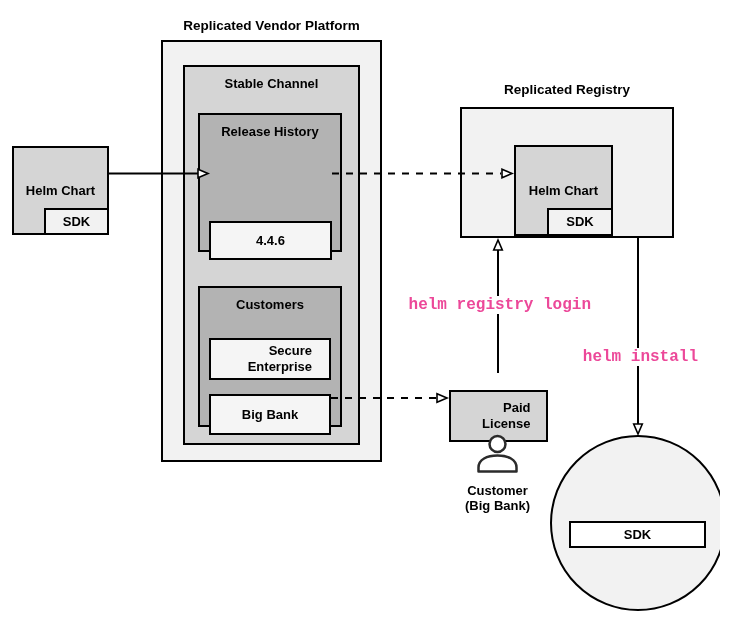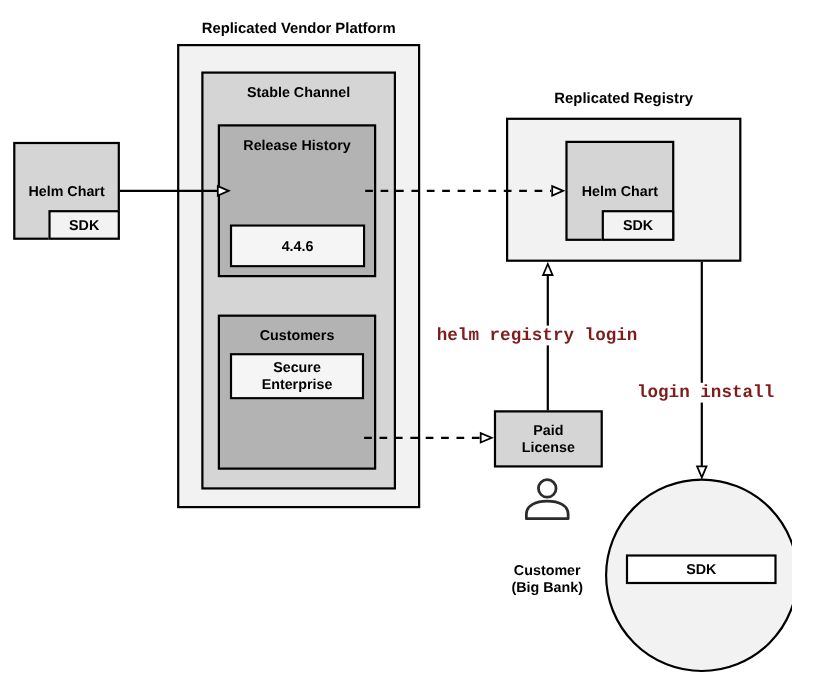--- a/index.html
+++ b/index.html
@@ -27,40 +27,41 @@
   .fill-accent  {
     background: var(--highlight-fill, #a8c8e8);
     border-color: var(--highlight-border, #1c5d99);
     color: var(--highlight-text, #17528c);
   }
   .titled { text-align: center; padding-top: 9px; }
   .centered {
     display: flex;
     align-items: center;
     justify-content: center;
-    text-align: center;
+    text-align: right;
     line-height: 16px;
+    margin-top: 17px;
   }
   .ext-label {
     position: absolute;
     text-align: center;
     font-weight: bold;
     font-size: 13.5px;
     color: #000;
     white-space: nowrap;
   }
   .mono-label {
     position: absolute;
     z-index: 6;
     background: #ffffff;
     font-family: "Liberation Mono", monospace;
     font-weight: bold;
     font-size: 16px;
-    color: #7f1d1d;
-    text-align: left;
+    color: #ec4899;
+    text-align: right;
     white-space: nowrap;
     line-height: 18px;
   }
   .wrap-narrow { width: 72px; }
   .circle { border-radius: 50%; }
   svg.overlay {
     position: absolute;
     left: 0; top: 0;
     z-index: 5;
     pointer-events: none;
@@ -91,37 +92,38 @@
     <span>Release History</span>
   </div>
   <div class="box fill-item centered" style="left:209px; top:204px; width:123px; height:39px;">4.4.6</div>
 
   <div class="box fill-dark titled" style="left:198px; top:286px; width:144px; height:141px;">
     <span>Customers</span>
   </div>
   <div class="box fill-item centered" style="left:209px; top:321px; width:122px; height:42px;">
     <span class="wrap-narrow" style="width:84px;">Secure Enterprise</span>
   </div>
+  <div class="box fill-item centered" style="left:209px; top:377px; width:122px; height:41px;">Big Bank</div>
 
   <div class="box fill-mid centered" style="left:12px; top:129px; width:97px; height:89px;">Helm Chart</div>
   <div class="box fill-light centered" style="left:44px; top:191px; width:65px; height:27px;">SDK</div>
 
   <div class="ext-label" style="left:460px; top:82px; width:214px;">Replicated Registry</div>
   <div class="box fill-light" style="left:460px; top:107px; width:214px; height:131px;"></div>
   <div class="box fill-mid centered" style="left:514px; top:128px; width:99px; height:91px;">Helm Chart</div>
   <div class="box fill-light centered" style="left:547px; top:191px; width:66px; height:28px;">SDK</div>
 
   <div class="box fill-mid centered" style="left:449px; top:373px; width:99px; height:52px;">
     <span class="wrap-narrow" style="width:64px;">Paid License</span>
   </div>
 
   <div class="box fill-light circle" style="left:550px; top:435px; width:176px; height:176px;"></div>
   <div class="box fill-white centered" style="left:569px; top:504px; width:137px; height:27px;">SDK</div>
 
-  <div class="actor-label" style="left:447px; top:483px; width:101px;margin-top:28px;">
+  <div class="actor-label" style="left:447px; top:483px; width:101px;">
     <div>Customer</div>
     <div>(Big Bank)</div>
   </div>
 
   <svg class="overlay" width="747" height="634" viewBox="0 0 747 634">
 
     <g>
       <line x1="109" y1="173.5" x2="199" y2="173.5" stroke="#000" stroke-width="2"></line>
       <path d="M208,173.5 L198,169.2 L198,177.8 Z" fill="#fff" stroke="#000" stroke-width="1.6"></path>
     </g>
@@ -146,15 +148,15 @@
       <path d="M638,434 L633.7,424 L642.3,424 Z" fill="#fff" stroke="#000" stroke-width="1.6"></path>
     </g>
 
     <g fill="#fff" stroke="#2b2b2b" stroke-width="2.5" stroke-linejoin="round" stroke-linecap="round">
       <circle cx="497.5" cy="444" r="8"></circle>
       <path d="M478.5,471.5 v-4 c0,-8 8.5,-12 19,-12 c10.5,0 19,4 19,12 v4 Z"></path>
     </g>
   </svg>
 
   <div class="mono-label" style="left:397px; top:296px; width:194px;">helm registry login</div>
-  <div class="mono-label" style="left:579px; top:348px; width:119px;">login install</div>
+  <div class="mono-label" style="left:579px; top:348px; width:119px;">helm install</div>
 
 </div>
 
 </body></html>

